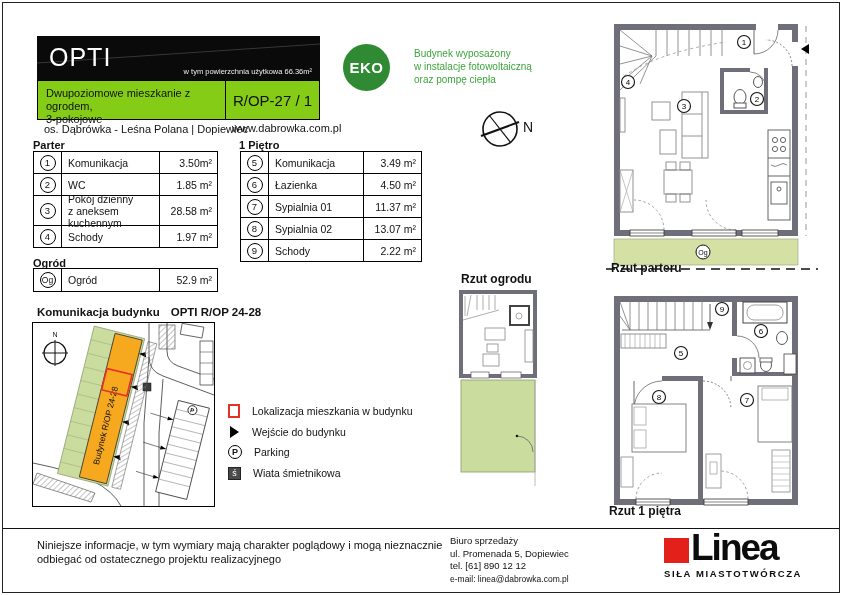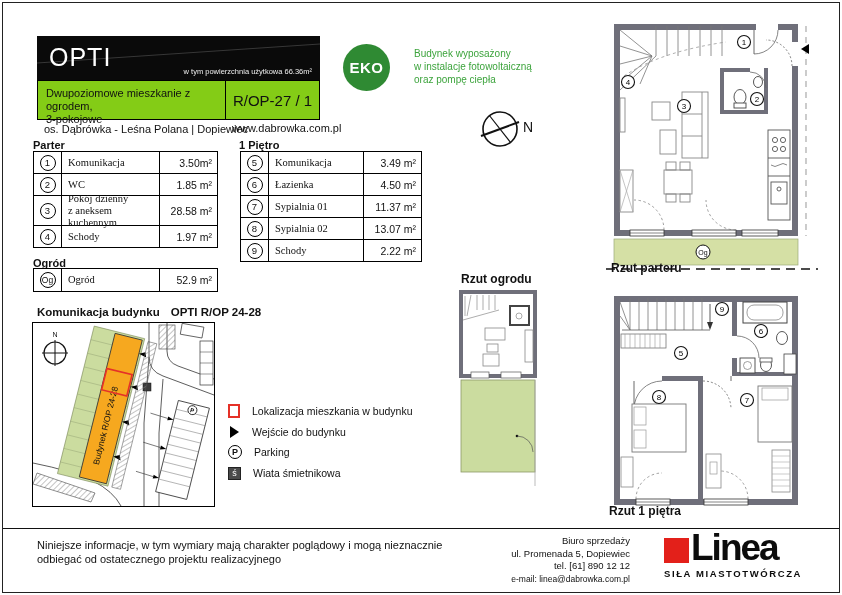--- a/index.html
+++ b/index.html
@@ -27,21 +27,21 @@
                display:flex; align-items:center; justify-content:center; letter-spacing:.5px; }
   .eco-text { position:absolute; left:414px; top:47px; font-size:10px; line-height:13px; color:#3da43d; }
 
   
   .tbl-title { position:absolute; font-size:11px; font-weight:bold; }
   .spec-table { position:absolute; }
   .row { display:flex; border:1px solid #000; margin-top:-1px; background:#fff; box-sizing:border-box; align-items:stretch; }
   .c-num { width:27px; border-right:1px solid #000; display:flex; align-items:center; justify-content:center; flex:none; }
   .badge-circle { width:16px; height:16px; border:1.4px solid #000; border-radius:50%; font-size:9.5px;
                   display:flex; align-items:center; justify-content:center; background:#fff; box-sizing:border-box;}
-  .c-name { flex:1; font-size:10.5px; padding-left:6px; display:flex; align-items:center; white-space:pre-line; line-height:12px;font-family:Liberation Serif, serif; }
+  .c-name { flex:1; font-size:10.5px; padding-left:6px; display:flex; align-items:center; white-space:pre-line; line-height:12px; }
   .c-area { width:58px; border-left:1px solid #000; font-size:10.5px; display:flex; align-items:center;
             justify-content:flex-end; padding-right:5px; flex:none; box-sizing:border-box; }
 
   
   .map-caption { position:absolute; left:37px; top:306px; font-size:11.5px; font-weight:bold; }
   .map-caption .code { margin-left:11px; }
   .map-frame { position:absolute; left:32px; top:322px; width:181px; height:183px; border:1px solid #000; background:#fff; }
 
   .legend { position:absolute; left:228px; top:400px; }
   .legend-item { position:relative; height:21px; display:flex; align-items:center; }
@@ -53,21 +53,21 @@
   .lg-s   { width:13px; height:13px; background:#4a4a4a; color:#fff; font-size:9px;
             display:flex; align-items:center; justify-content:center; border:1px solid #222; box-sizing:border-box;}
 
   
   .plan-label { position:absolute; font-size:12px; font-weight:600; }
   .plan { position:absolute; }
 
   
   .footer-line { position:absolute; left:3px; right:3px; top:528px; border-top:1.5px solid #111; }
   .disclaimer { position:absolute; left:37px; top:538px; font-size:11px; line-height:14px; }
-  .office { position:absolute; left:450px; top:535px; width:180px; text-align:right; font-size:9.5px; line-height:12.5px; }
+  .office { position:absolute; left:450px; top:535px; width:180px; font-size:9.5px; line-height:12.5px; }
   .office .small { font-size:8.5px; }
   .logo-square { position:absolute; left:664px; top:538px; width:25px; height:25px; background:#e3201a; }
   .logo-name { position:absolute; left:691px; top:528px; font-size:37px; font-weight:bold; letter-spacing:-2px; color:#0c0c0c; line-height:40px; }
   .logo-tagline { position:absolute; left:664px; top:568px; font-size:9.5px; font-weight:bold; letter-spacing:1.6px; color:#0c0c0c; }
 
   svg text { font-family:"Liberation Sans", sans-serif; }
 </style>
 </head>
 <body>
 

